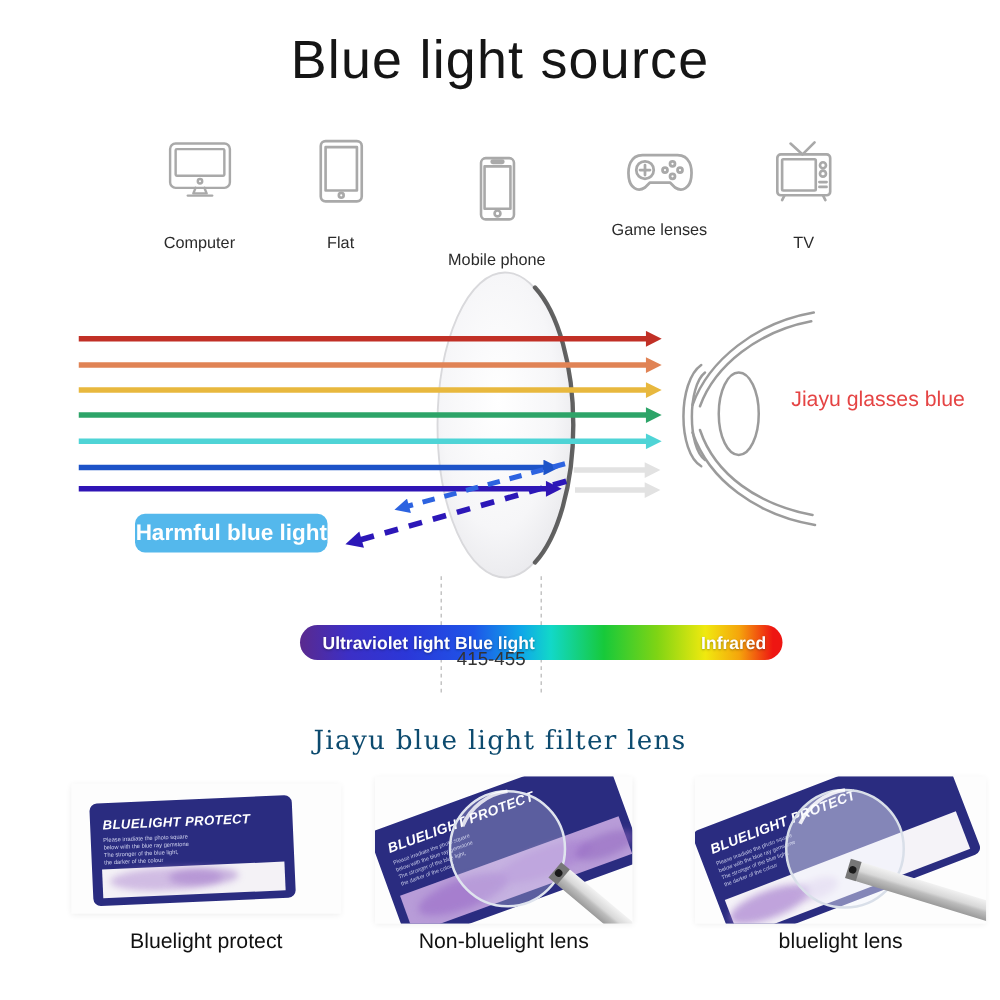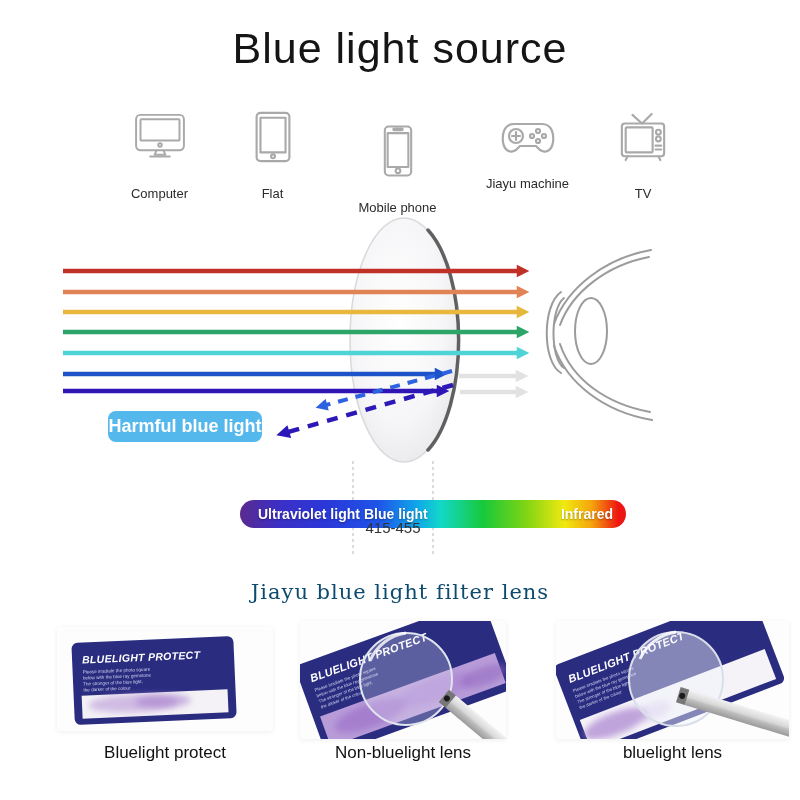--- a/index.html
+++ b/index.html
@@ -92,21 +92,21 @@
     <svg width="56" height="40" viewBox="0 0 56 40">
       <path d="M14 6 H42 C52 6 54 16 53 24 C52 32 46 36 40 32 L36 28 H20 L16 32 C10 36 4 32 3 24 C2 16 4 6 14 6 Z"></path>
       <circle cx="16" cy="18" r="7"></circle>
       <path d="M16 14 V22 M12 18 H20"></path>
       <circle cx="38" cy="13" r="2"></circle>
       <circle cx="44" cy="18" r="2"></circle>
       <circle cx="38" cy="23" r="2"></circle>
       <circle cx="32" cy="18" r="2"></circle>
     </svg>
   </div>
-  <div class="dlabel" style="margin-top:12px;">Jiayu machine</div>
+  <div class="dlabel" style="margin-top:12px;">Game lenses</div>
 </div>
 
 <div class="device" style="left:595px;top:108px;width:96px;">
   <div class="icon-box">
     <svg width="50" height="52" viewBox="0 0 52 52">
       <path d="M15 3 L25 12 M35 2 L25 12"></path>
       <rect x="4" y="12" width="44" height="34" rx="3"></rect>
       <rect x="8" y="16" width="28" height="26" rx="1"></rect>
       <circle cx="42" cy="21" r="2.5"></circle>
       <circle cx="42" cy="28" r="2.5"></circle>
@@ -188,20 +188,21 @@
 
   <g stroke="#c4c4c4" stroke-width="1.2" stroke-dasharray="3 3">
     <line x1="353" y1="461" x2="353" y2="556"></line>
     <line x1="433" y1="461" x2="433" y2="556"></line>
   </g>
 </svg>
 
 <div class="abs badge">Harmful blue light</div>
 
 <div class="abs annotation">
+  <div>Jiayu glasses blue</div>
 </div>
 
 <div class="abs bar">
   <span class="uv">Ultraviolet light</span>
   <span class="bl">Blue light</span>
   <span class="ir">Infrared</span>
 </div>
 <div class="abs range">415-455</div>
 
 <div class="abs subtitle">Jiayu blue light filter lens</div>

